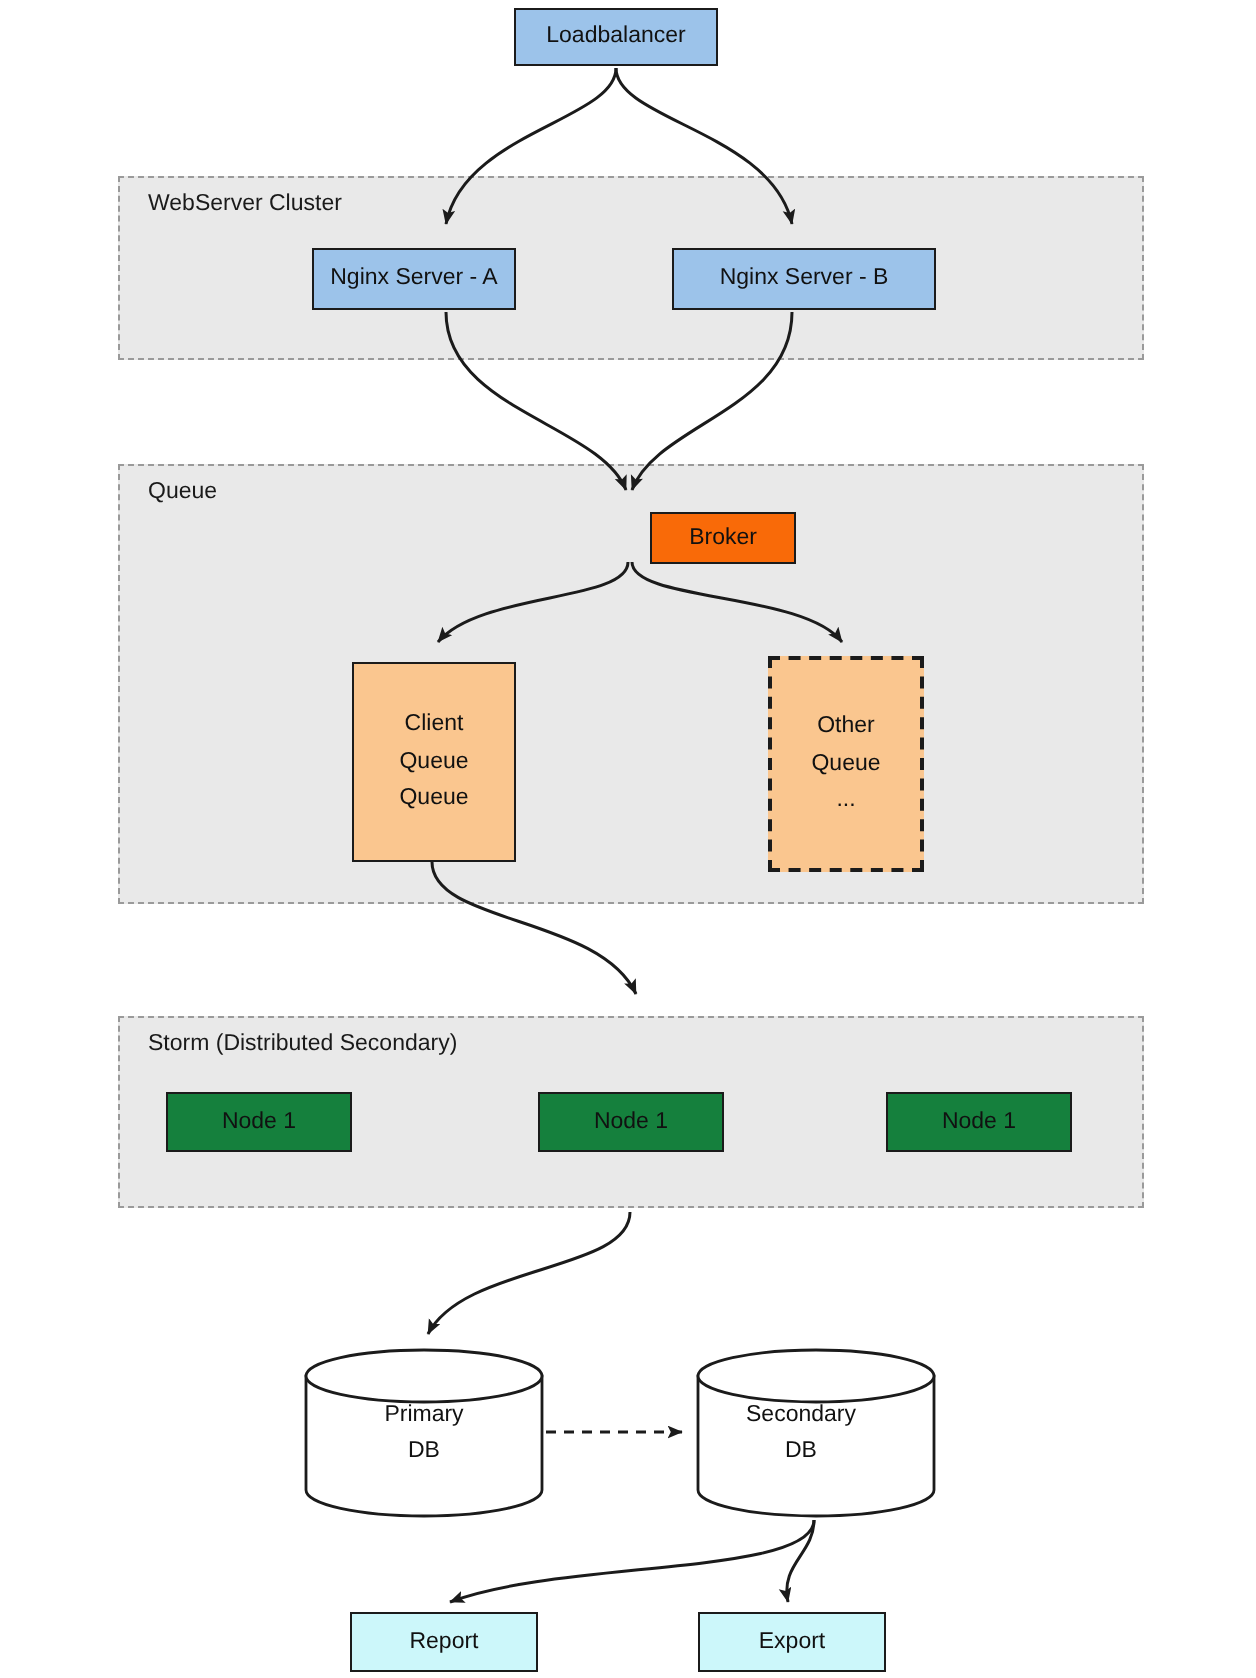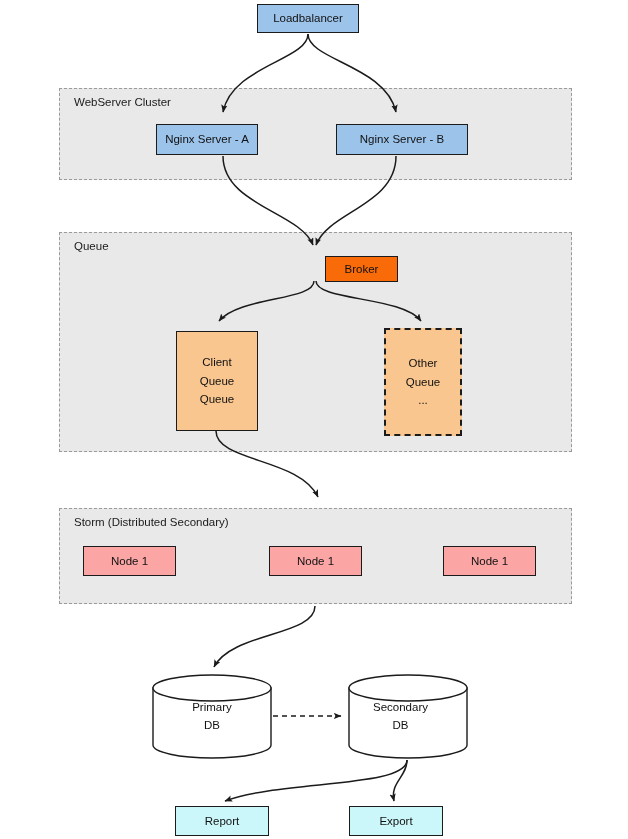--- a/index.html
+++ b/index.html
@@ -31,21 +31,21 @@
     font-size:11.5px;
     color:#111;
     text-align:left;
     line-height:1.62;
     border:1.6px solid #1b1b1b;
   }
   .n-blue{background:#9cc3ea;}
   .n-orange{background:#f96a08;margin-left:47px;}
   .n-peach{background:#fac68f;}
   .n-peach-dashed{background:#fac68f;border:2px dashed #1b1b1b;}
-  .n-green{background:#fca5a5;}
+  .n-green{background:#15803d;}
   .n-cyan{background:#ccf7fa;}
 
   .cyl{position:absolute;}
   .cyl svg{position:absolute;left:0;top:0;}
   .cyl .cyl-text{
     position:absolute;left:0;right:0;top:50%;
     transform:translateY(-50%);
     text-align:center;font-size:11.5px;color:#111;line-height:1.62;
     display:flex;flex-direction:column;align-items:center;justify-content:center;
   }

